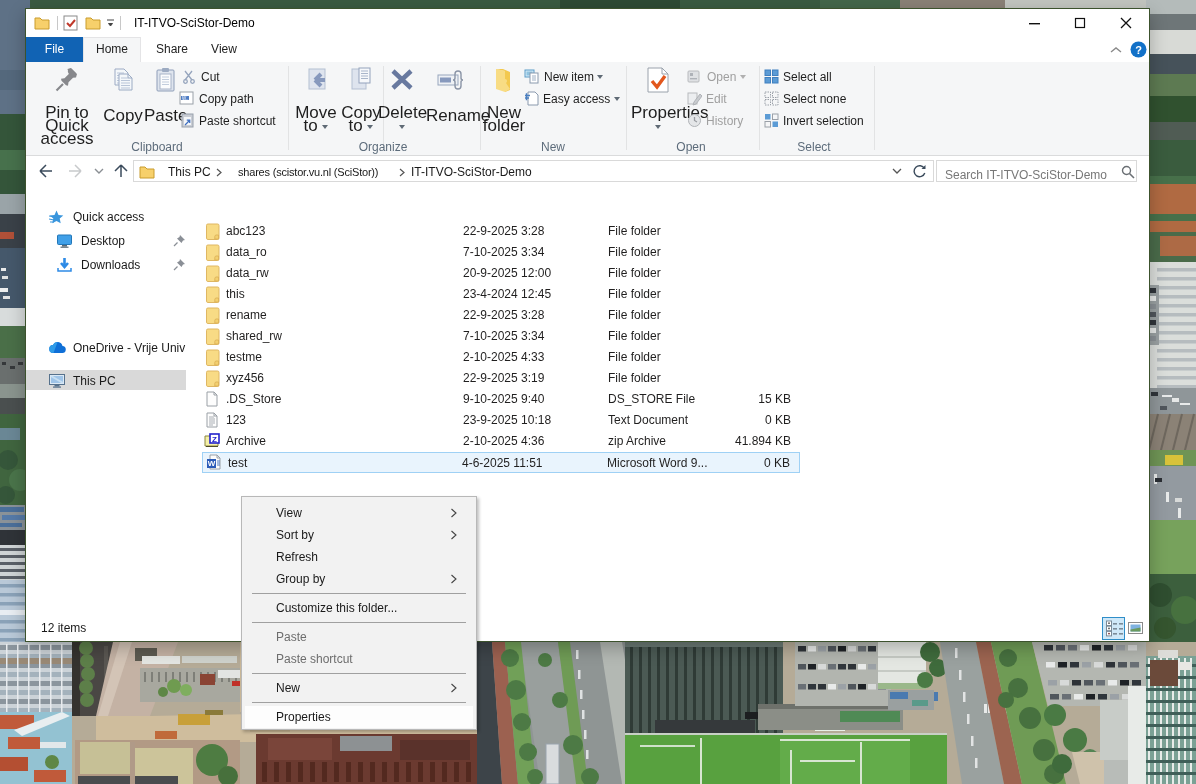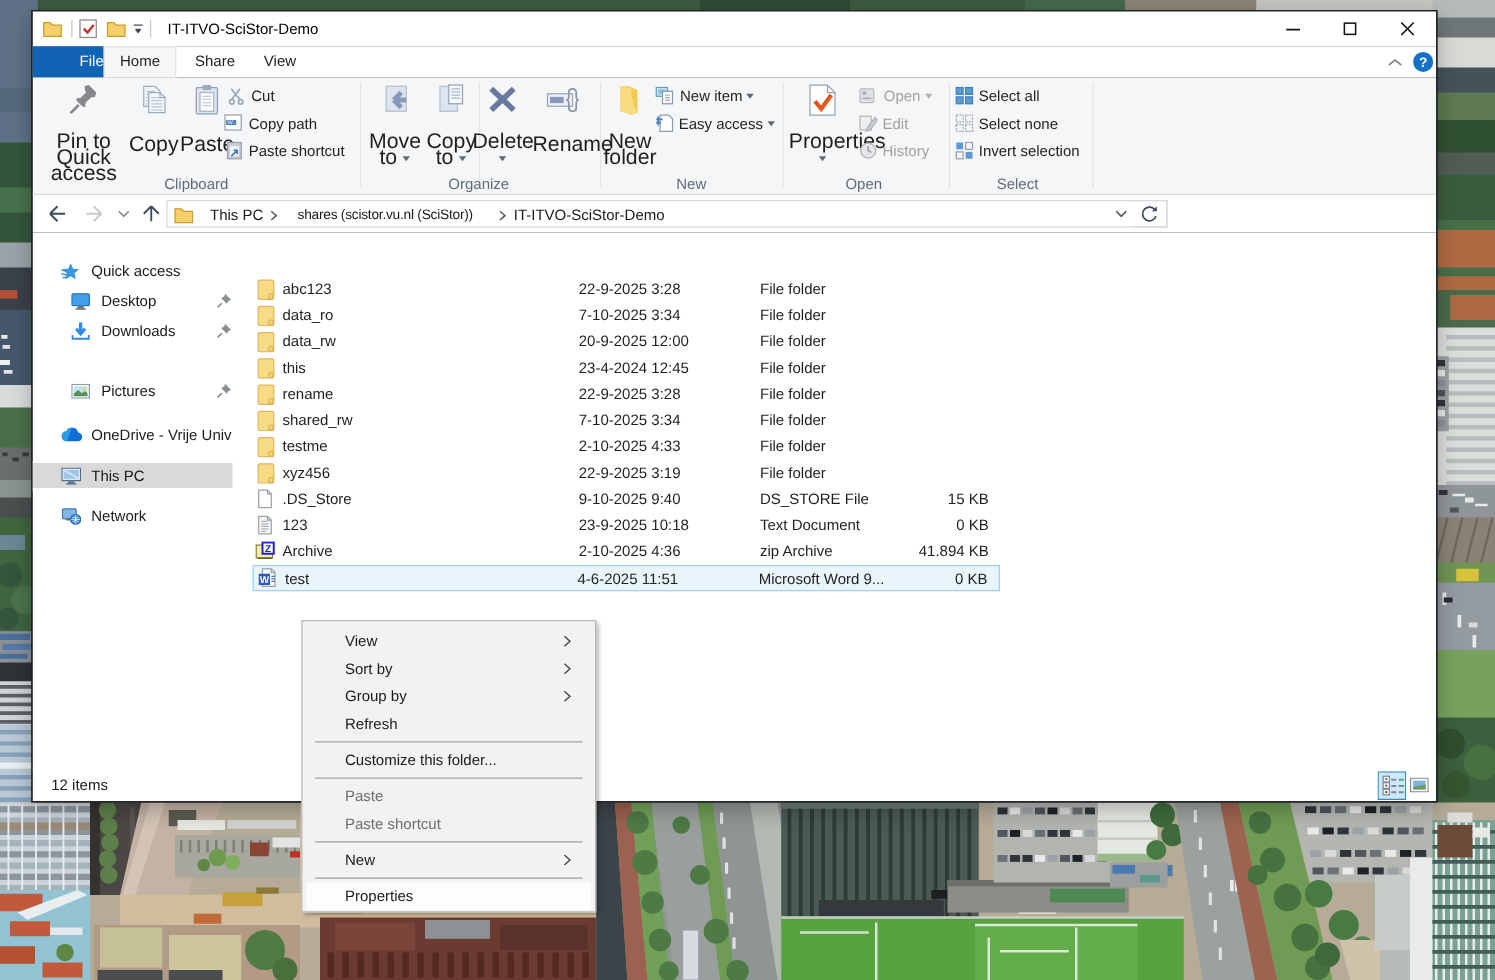--- a/index.html
+++ b/index.html
@@ -2,29 +2,29 @@
 <html><head>
 <meta charset="utf-8">
 <style>
 * { margin:0; padding:0; box-sizing:border-box; }
 html,body { width:1196px; height:784px; overflow:hidden; }
 body { position:relative; font-family:"Liberation Sans",sans-serif; background:#7b8f7a; }
 .abs { position:absolute; }
 #wall { position:absolute; left:0; top:0; }
 
 #win { position:absolute; left:25px; top:8px; width:1125px; height:634px; overflow:hidden;
-  background:#000000; border:1px solid rgba(50,57,64,.62); box-shadow:0 6px 16px rgba(0,0,0,.25); }
+  background:#4d7c0f; border:1px solid rgba(50,57,64,.62); box-shadow:0 6px 16px rgba(0,0,0,.25); }
 #titlebar { position:absolute; left:0; top:0; width:100%; height:28px; background:#fff; }
 #title { position:absolute; left:108px; top:7px; font-size:12px; color:#000; }
 .qat-sep { position:absolute; top:7px; width:1px; height:14px; background:#c8c8c8; }
 .wbtn { position:absolute; top:0; width:46px; height:28px; }
 
 #tabs { position:absolute; left:0; top:28px; width:100%; height:25px; background:#fff; }
 .tab { position:absolute; top:0; height:25px; font-size:12px; color:#222; text-align:center; line-height:25px; }
-#tab-file { left:0; width:57px; background:#1163b4; color:#fff;text-align:right; }
+#tab-file { left:0; width:57px; background:#1163b4; color:#fff; }
 #tab-home { left:57px; width:58px; background:#f5f6f7; border:1px solid #e4e4e6; border-bottom:none; line-height:23px; }
 
 #ribbon { position:absolute; left:0; top:53px; width:100%; height:94px; background:#f5f6f7; border-bottom:1px solid #dadbdc; }
 .rsep { position:absolute; top:4px; width:1px; height:84px; background:#e2e3e4; }
 .rlabel { position:absolute; top:78px; font-size:12px; color:#5d6c7b; text-align:center; }
 .big { position:absolute; top:3px; text-align:center; font-size:17px; color:#1e1e1e; }
 .big .ic { margin:2px auto 1px; }
 .small { position:absolute; font-size:12px; color:#1e1e1e; height:20px; line-height:20px; }
 .small svg { vertical-align:-3px; margin-right:4px; }
 .gray { color:#a0a0a0; }
@@ -698,20 +698,27 @@
       <svg class="abs" style="left:758px;top:7px" width="10" height="7">
           <path d="M1 1l4 4 4-4" stroke="#555" stroke-width="1.3" fill="none"></path>
         </svg>
     </div>
     <div class="abs" style="left:879px;top:4px;width:29px;height:22px;border:1px solid #d9d9d9;border-left:none;">
       <svg class="abs" style="left:7px;top:3px" width="15" height="15" viewBox="0 0 15 15">
           <path d="M12.8 9a5.5 5.5 0 1 1-.4-4.5" stroke="#3b4b5c" stroke-width="1.4" fill="none"></path>
           <path d="M13.5 1v4h-4z" fill="#3b4b5c"></path>
         </svg>
     </div>
+    <div id="searchbox">
+      <div class="abs" style="left:8px;top:4px">Search IT-ITVO-SciStor-Demo</div>
+      <svg class="abs" style="left:184px;top:4px" width="14" height="14" viewBox="0 0 14 14">
+          <circle cx="5.5" cy="5.5" r="4" stroke="#6a6f74" stroke-width="1.4" fill="none"></circle>
+          <path d="M8.5 8.5L13 13" stroke="#6a6f74" stroke-width="1.6"></path>
+        </svg>
+    </div>
   </div>
   <div id="main">
     <div id="side">
       <div class="sitem" style="top:19px;">
           <svg class="abs" style="left:23px;top:5px" width="15" height="15" viewBox="0 0 15 15">
             <path d="M7.5 0.5l2 4.4 4.8.5-3.6 3.2 1 4.7-4.2-2.4-4.2 2.4 1-4.7L.7 5.4l4.8-.5z" fill="#3a96dd"></path>
             <path d="M0 6l6 1M0 9l5 1M1 12l4 0" stroke="#3a96dd" stroke-width="1.2"></path>
           </svg>
           <div class="lbl" style="left:47px">Quick access</div>
         </div>
@@ -731,58 +738,36 @@
           <svg class="abs" style="left:31px;top:4px" width="15" height="16" viewBox="0 0 15 16">
             <path d="M7.5 1v8M4 6l3.5 4L11 6" stroke="#2e8be6" stroke-width="2.6" fill="none"></path>
             <path d="M1 11v3h13v-3" stroke="#2e8be6" stroke-width="1.5" fill="none"></path>
           </svg>
           <div class="lbl" style="left:55px">Downloads</div>
           <svg class="pin" width="13" height="13" viewBox="0 0 13 13">
             <path d="M7 1l5 5-2 .5L8.5 9 4 4.5 6.5 3z" fill="#8a8f96"></path>
             <path d="M4.5 8.5L1 12" stroke="#8a8f96" stroke-width="1.3"></path>
           </svg>
         </div>
-      <div class="sitem" style="top:115px;">
-          <svg class="abs" style="left:31px;top:6px" width="15" height="12" viewBox="0 0 15 12">
-            <rect x="0.5" y="0.5" width="14" height="11" fill="#fff" stroke="#8a9aa8"></rect>
-            <rect x="2" y="2" width="11" height="8" fill="#bfe3f9"></rect>
-            <path d="M2 8l3.5-3 3 2.5 2.5-1.8 2 1.8V10H2z" fill="#5a8f52"></path>
-            <circle cx="10.5" cy="4" r="1.2" fill="#f4d03f"></circle>
-          </svg>
-          <div class="lbl" style="left:55px">Pictures</div>
-          <svg class="pin" width="13" height="13" viewBox="0 0 13 13">
-            <path d="M7 1l5 5-2 .5L8.5 9 4 4.5 6.5 3z" fill="#8a8f96"></path>
-            <path d="M4.5 8.5L1 12" stroke="#8a8f96" stroke-width="1.3"></path>
-          </svg>
-        </div>
       <div class="sitem" style="top:150px;">
           <svg class="abs" style="left:23px;top:6px" width="17" height="12" viewBox="0 0 17 12">
             <path d="M4.5 11A4 4 0 0 1 4 3a5 5 0 0 1 9.5 1A3.5 3.5 0 0 1 13 11z" fill="#0f6fd7"></path>
             <path d="M4.5 11A4 4 0 0 1 4 3c.8-1.8 2.6-3 4.6-3" fill="#2e9be8"></path>
           </svg>
           <div class="lbl" style="left:47px">OneDrive - Vrije Univ</div>
         </div>
       <div class="sitem" style="top:183px;background:linear-gradient(#fff 1px,#d9d9d9 1px,#d9d9d9 21px,#fff 21px);">
           <svg class="abs" style="left:23px;top:5px" width="16" height="14" viewBox="0 0 16 14">
             <rect x="0.5" y="0.5" width="15" height="10" fill="#dce9f5" stroke="#56718c"></rect>
             <rect x="2" y="2" width="12" height="7" fill="#9fc4e8"></rect>
             <path d="M2 2l12 7" stroke="#c8dff2" stroke-width="2"></path>
             <rect x="5.5" y="11" width="5" height="1.5" fill="#56718c"></rect>
             <rect x="4" y="12.5" width="8" height="1.2" fill="#56718c"></rect>
           </svg>
           <div class="lbl" style="left:47px">This PC</div>
-        </div>
-      <div class="sitem" style="top:215px;">
-          <svg class="abs" style="left:23px;top:5px" width="16" height="14" viewBox="0 0 16 14">
-            <rect x="1" y="1" width="11" height="8" rx="1" fill="#7db8e8" stroke="#4a7aa8"></rect>
-            <rect x="4" y="9" width="5" height="1.4" fill="#5a6a76"></rect>
-            <ellipse cx="11.5" cy="9.5" rx="4" ry="3.8" fill="#3f8fd6" stroke="#2a6aa8"></ellipse>
-            <path d="M8 9.5h7M11.5 6v7M9 7.5c1.5 1.2 3.5 1.2 5 0M9 11.5c1.5-1.2 3.5-1.2 5 0" stroke="#d8ecfa" stroke-width=".7" fill="none"></path>
-          </svg>
-          <div class="lbl" style="left:47px">Network</div>
         </div>
     </div>
     <div id="files">
       <div class="frow" style="top:35px">
           <svg class="ficon" width="16" height="17" viewBox="0 0 16 17">
             <rect x="2.5" y="1" width="12.5" height="15.5" rx="1.4" fill="#f8db85" stroke="#dfb763" stroke-width="1"></rect>
             <path d="M10.8 16 L10.8 13.5 q0-1.5 1.5-1.5 L14.5 12 L14.5 16 Z" fill="#f3d070" stroke="#d9af55" stroke-width="0.8"></path>
           </svg>
           <div class="c-name">abc123</div>
           <div class="c-date">22-9-2025 3:28</div>
@@ -928,24 +913,24 @@
   </div>
 </div>
 
 <div id="menu">
   <div class="mitem">View<svg class="marr" viewBox="0 0 14 14">
         <path d="M5.5 3l4.5 4-4.5 4" stroke="#444" stroke-width="1.1" fill="none"></path>
       </svg></div>
   <div class="mitem">Sort by<svg class="marr" viewBox="0 0 14 14">
         <path d="M5.5 3l4.5 4-4.5 4" stroke="#444" stroke-width="1.1" fill="none"></path>
       </svg></div>
+  <div class="mitem">Refresh</div>
   <div class="mitem">Group by<svg class="marr" viewBox="0 0 14 14">
         <path d="M5.5 3l4.5 4-4.5 4" stroke="#444" stroke-width="1.1" fill="none"></path>
       </svg></div>
-  <div class="mitem">Refresh</div>
   <div class="msep"></div>
   <div class="mitem">Customize this folder...</div>
   <div class="msep"></div>
   <div class="mitem mdis">Paste</div>
   <div class="mitem mdis">Paste shortcut</div>
   <div class="msep"></div>
   <div class="mitem">New<svg class="marr" viewBox="0 0 14 14">
         <path d="M5.5 3l4.5 4-4.5 4" stroke="#444" stroke-width="1.1" fill="none"></path>
       </svg></div>
   <div class="msep"></div>

